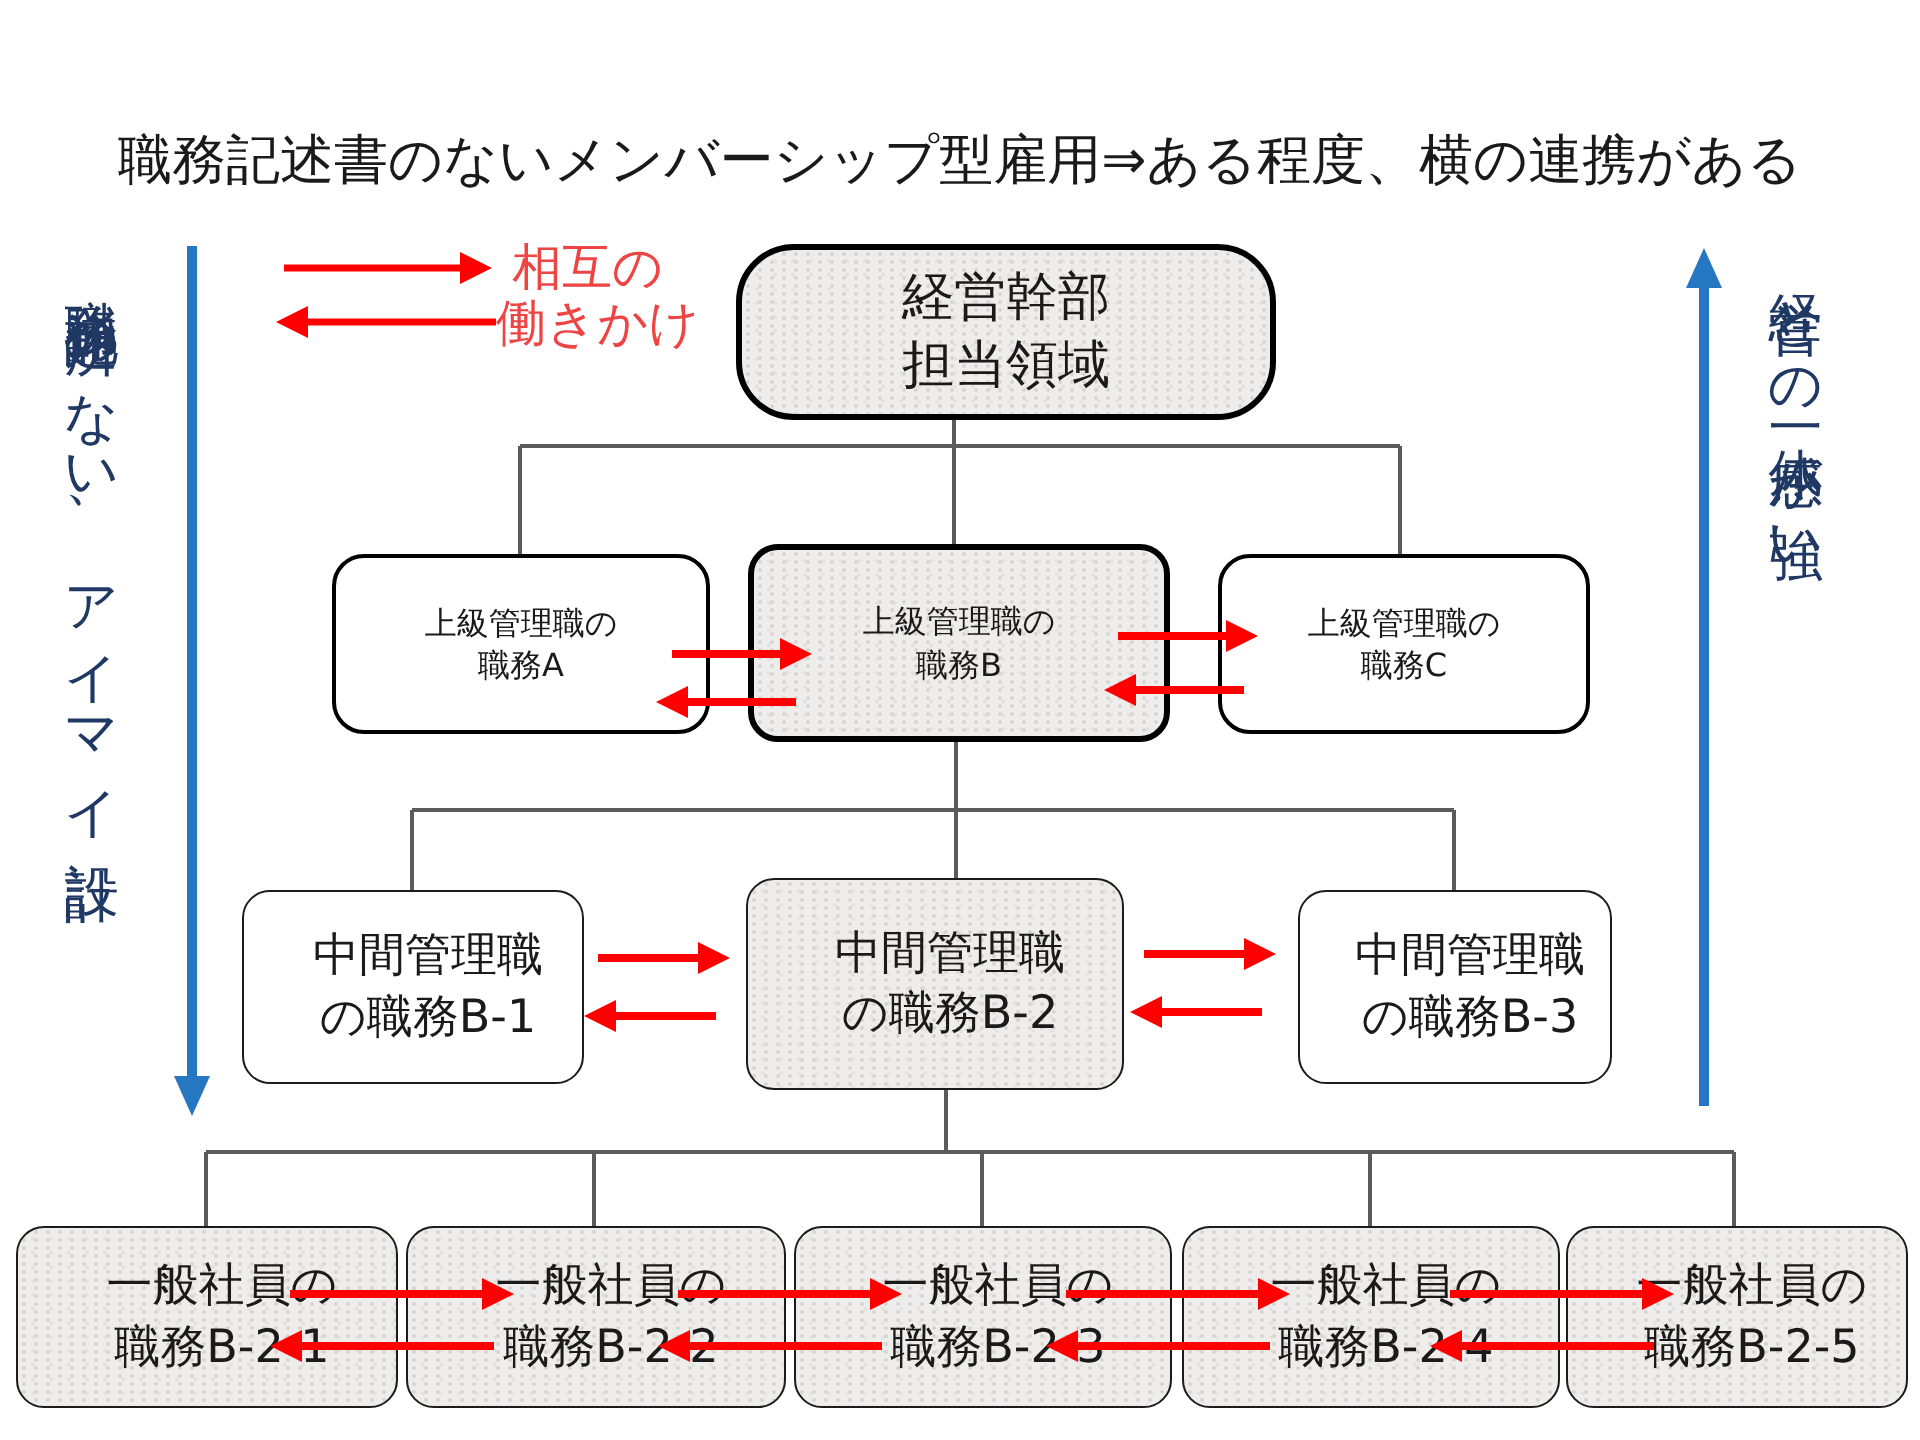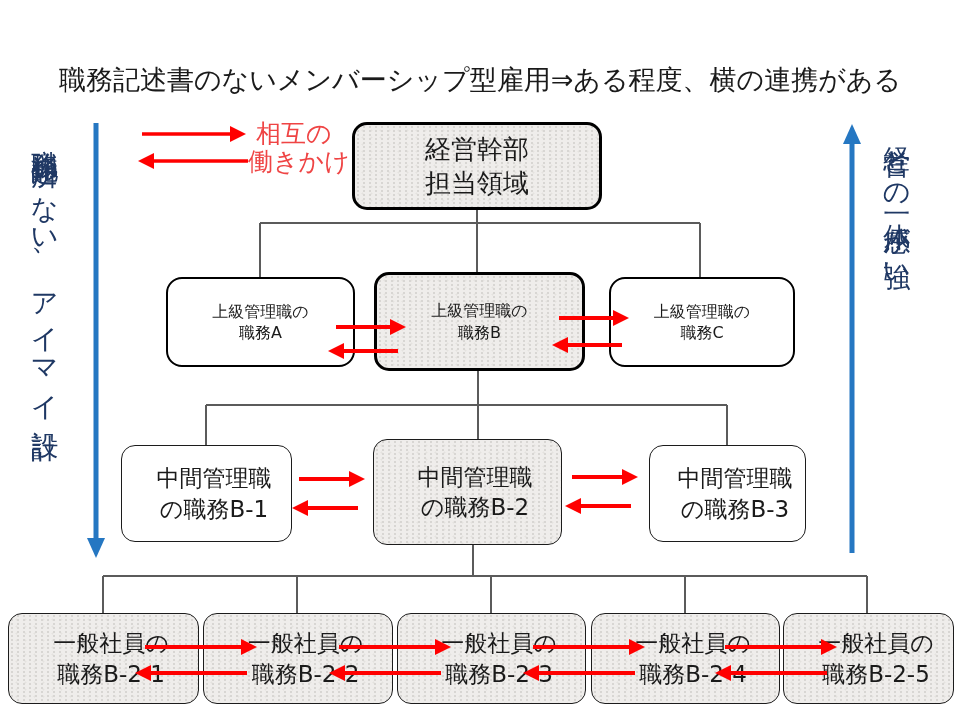--- a/index.html
+++ b/index.html
@@ -71,21 +71,21 @@
   </svg>
 
   <div class="abs center-text" id="subtitle">職務記述書のないメンバーシップ型雇用⇒ある程度、横の連携がある</div>
 
   <div class="abs vtext" id="side-left-text">職務記述所のない、アイマイ設計</div>
   <div class="abs vtext" id="side-right-text">経営との一体感が強い</div>
 
   <div class="abs legend-text" id="legend-line1">相互の</div>
   <div class="abs legend-text" id="legend-line2">働きかけ</div>
 
-  <div class="box bd-thick tex f26" style="left:352px;top:122px;width:250px;height:88px;">
+  <div class="box bd-thick tex f26" style="left:368px;top:122px;width:270px;height:88px;border-radius:29px;">
     <span class="lbl">経営幹部
 担当領域</span>
   </div>
 
   <div class="box bd-mid f24" style="left:166px;top:277px;width:189px;height:90px;">
     <span class="lbl">上級管理職の
 職務A</span>
   </div>
   <div class="box bd-thick tex f24" style="left:374px;top:272px;width:211px;height:99px;">
     <span class="lbl">上級管理職の

